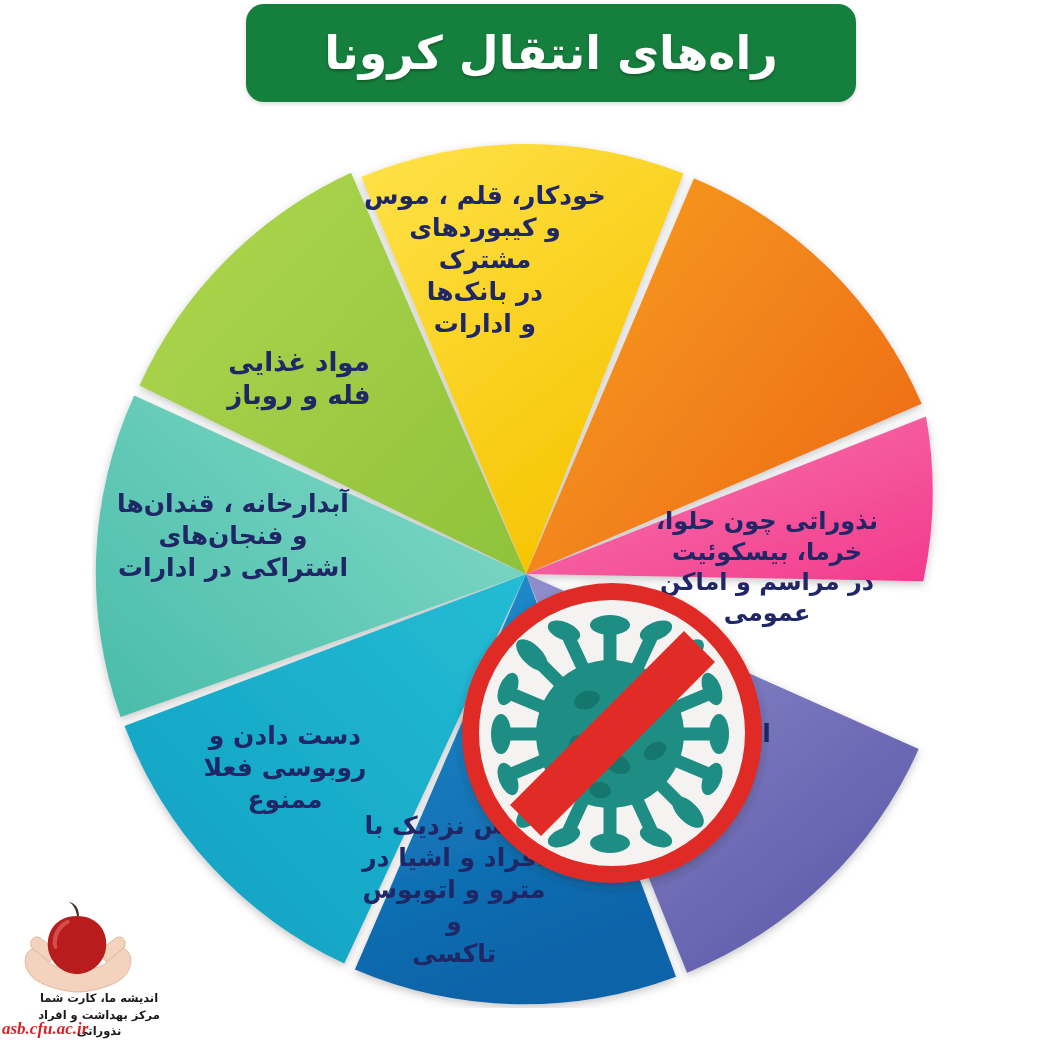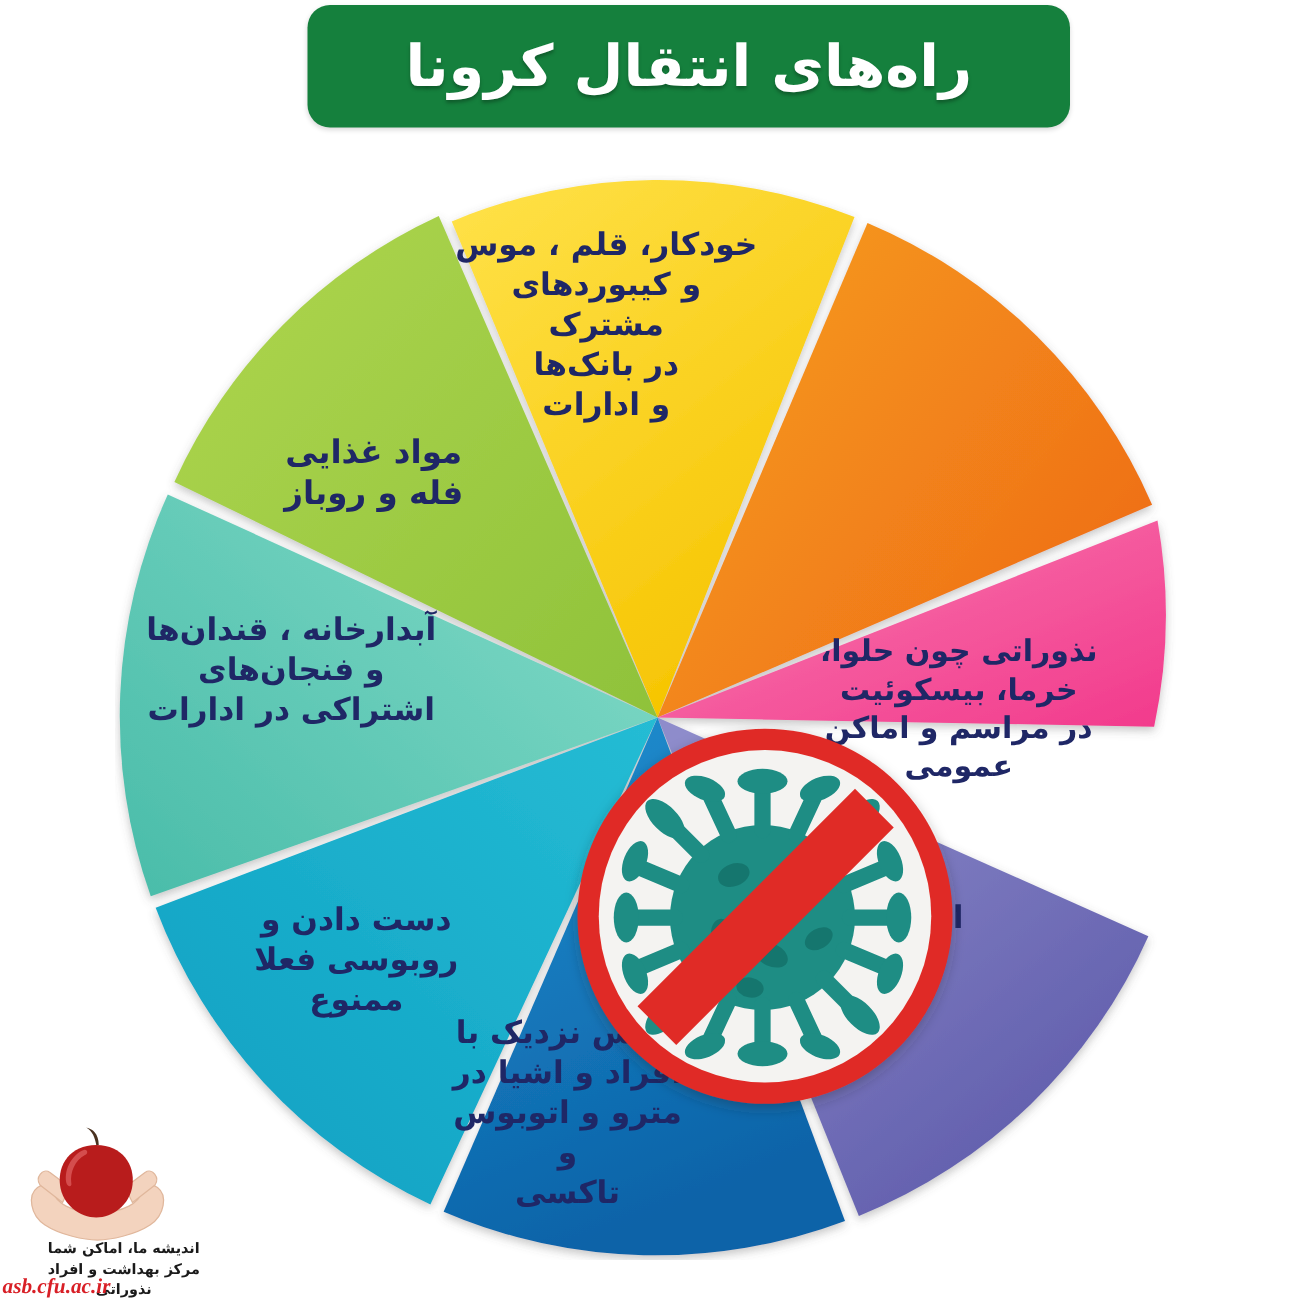--- a/index.html
+++ b/index.html
@@ -253,21 +253,21 @@
       </g>
 
       <g>
         <path d="M65 18 C44 18 34 34 36 50 C38 66 52 76 65 76 C78 76 92 66 94 50 C96 34 86 18 65 18 Z" fill="#B81C1C"></path>
         <path d="M56 26 C48 30 44 40 45 48 C46 52 42 52 41 48 C39 36 47 25 55 22 C58 21 59 25 56 26 Z" fill="#E06262" opacity="0.7"></path>
         <path d="M65 18 C64 12 62 7 57 4 C62 5 67 9 67 18 Z" fill="#4A3220"></path>
       </g>
     </svg>
   </div>
   <div id="logo-lines">
-    <div>اندیشه ما، اماکن شما</div>
+    <div>اندیشه ما، کارت شما</div>
     <div>مرکز بهداشت و افراد</div>
     <div>نذوراتی</div>
   </div>
 </div>
 
 <div id="watermark">
   <span class="wm-a">asb.cfu.ac.ir</span>
 </div>
 
 </body></html>

